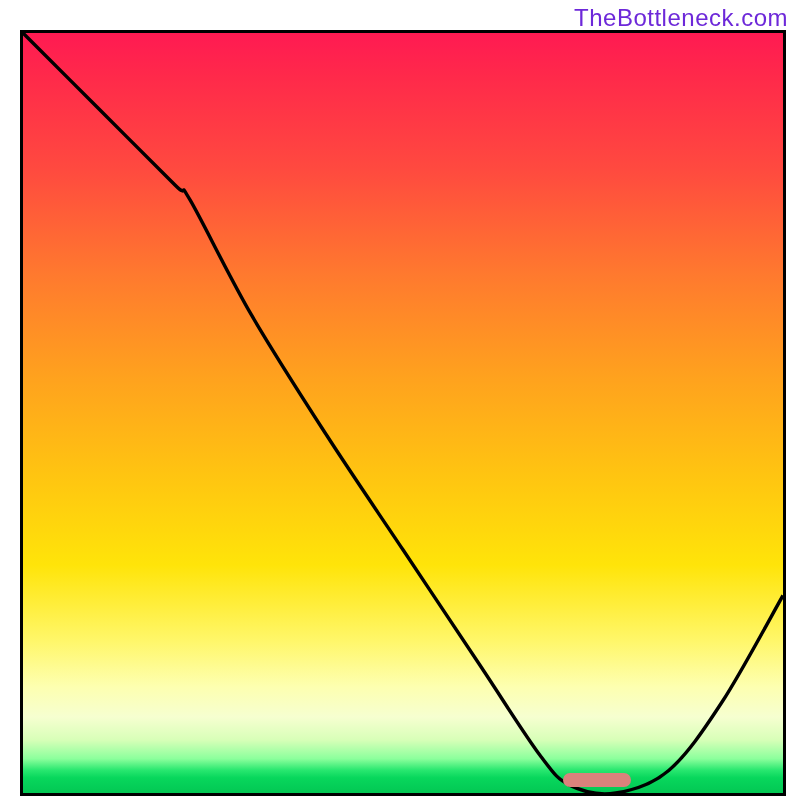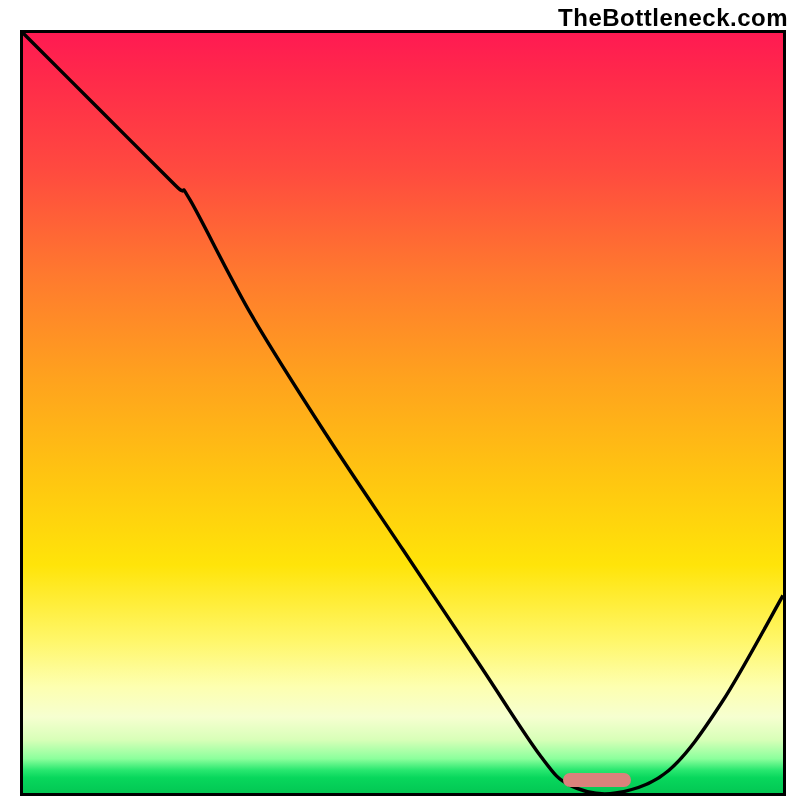--- a/index.html
+++ b/index.html
@@ -14,22 +14,22 @@
   .frame {
     position: relative;
     width: 800px;
     height: 800px;
   }
   .watermark {
     position: absolute;
     top: 4px;
     right: 12px;
     font-size: 24px;
-    font-weight: bold;
-    color: #000000;
+    font-weight: normal;
+    color: #6d28d9;
     letter-spacing: 0.5px;
   }
   .plot {
     position: absolute;
     left: 20px;
     top: 30px;
     width: 760px;
     height: 760px;
     border: 3px solid #000;
     overflow: hidden;

